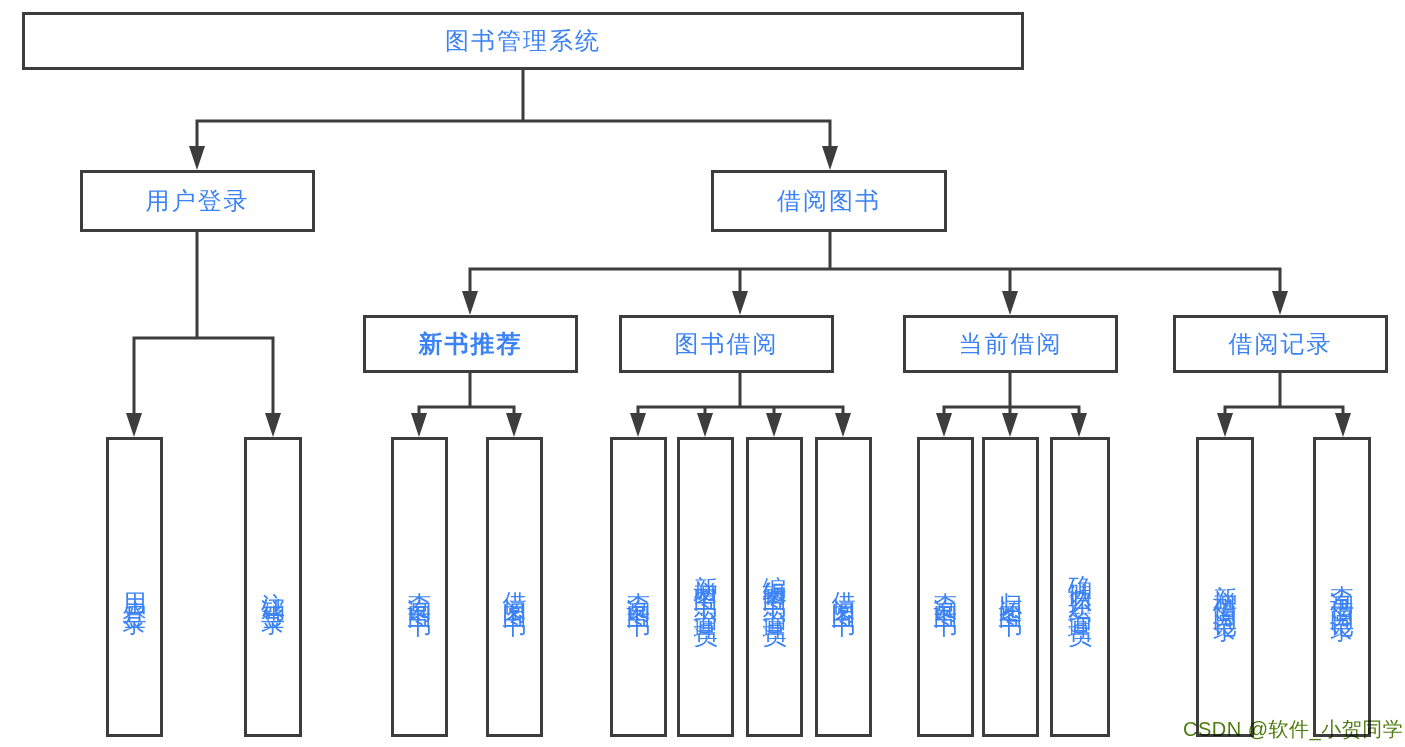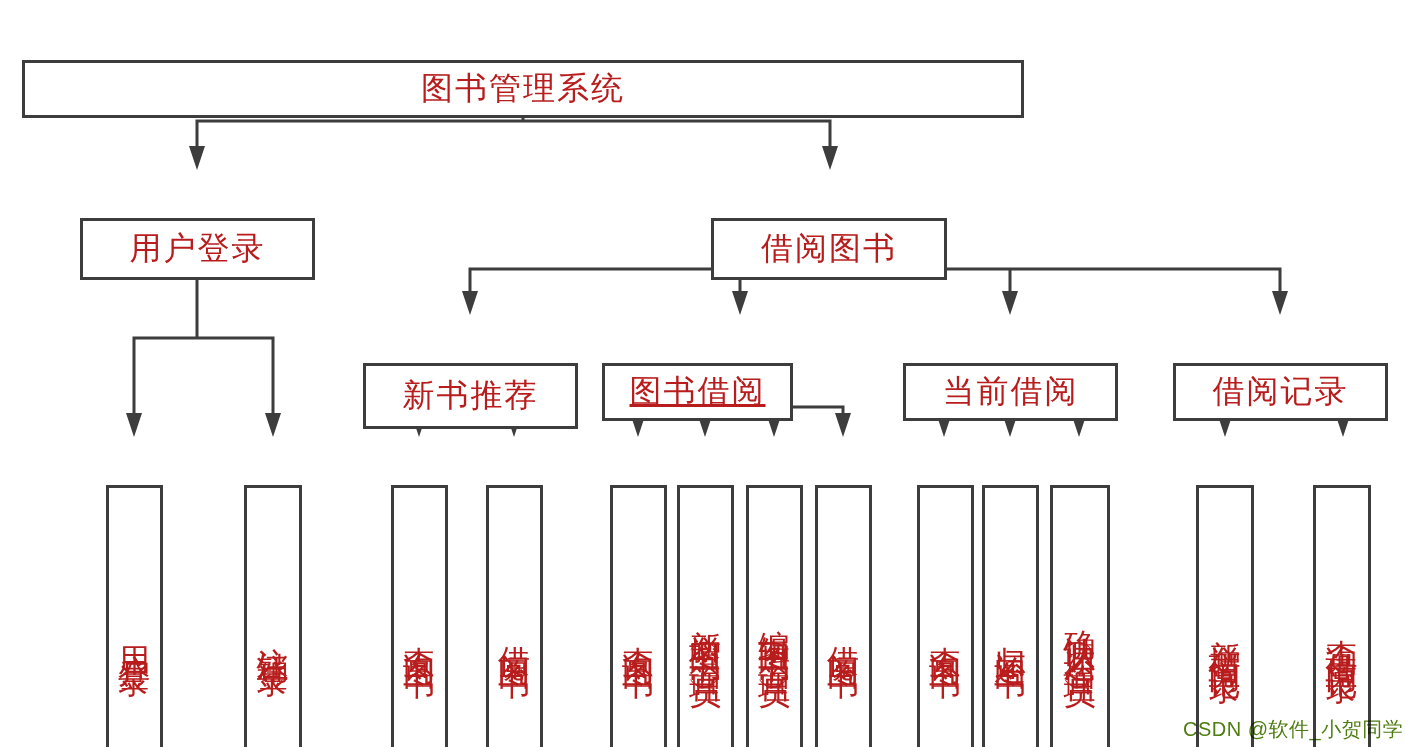--- a/index.html
+++ b/index.html
@@ -18,39 +18,38 @@
     width: 1405px; height: 747px;
   }
   .node {
     position: absolute;
     box-sizing: border-box;
     border: 3px solid #3d3d3d;
     background: #ffffff;
     display: flex;
     align-items: center;
     justify-content: center;
-    font-size: 32px;
+    font-size: 24px;
     letter-spacing: 2px;
-    color: #b91c1c;
+    color: #3b82f6;
     white-space: nowrap;
-    margin-top: 48px;
   }
   .node.vert {
     writing-mode: vertical-rl;
     text-orientation: mixed;
     letter-spacing: 7px;
     white-space: normal;
     line-height: 1;
   }
   
   .n-root  { left: 22px;   top: 12px;  width: 1002px; height: 58px; }
   .n-l2a   { left: 80px;   top: 170px; width: 235px;  height: 62px; }
   .n-l2b   { left: 711px;  top: 170px; width: 236px;  height: 62px; }
-  .n-l3a   { left: 363px;  top: 315px; width: 215px;  height: 66px; }
-  .n-l3b   { left: 602px;  top: 315px; width: 191px;  height: 58px; text-decoration: underline; }
+  .n-l3a   { left: 363px;  top: 315px; width: 215px;  height: 58px; font-weight: bold; }
+  .n-l3b   { left: 619px;  top: 315px; width: 215px;  height: 58px; }
   .n-l3c   { left: 903px;  top: 315px; width: 215px;  height: 58px; }
   .n-l3d   { left: 1173px; top: 315px; width: 215px;  height: 58px; }
   .n-u1 { left: 106px;  top: 437px; width: 57px; height: 300px; }
   .n-u2 { left: 244px;  top: 437px; width: 58px; height: 300px; }
   .n-a1 { left: 391px;  top: 437px; width: 57px; height: 300px; }
   .n-a2 { left: 486px;  top: 437px; width: 57px; height: 300px; }
   .n-b1 { left: 610px;  top: 437px; width: 57px; height: 300px; }
   .n-b2 { left: 677px;  top: 437px; width: 57px; height: 300px; }
   .n-b3 { left: 746px;  top: 437px; width: 57px; height: 300px; }
   .n-b4 { left: 815px;  top: 437px; width: 57px; height: 300px; }

